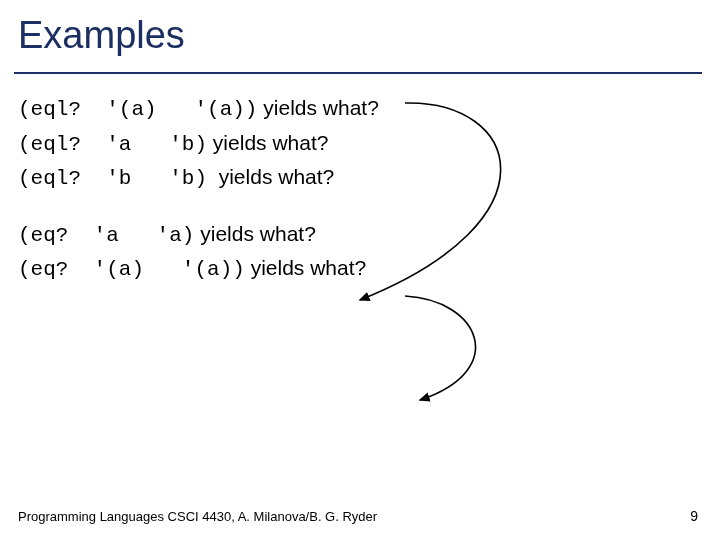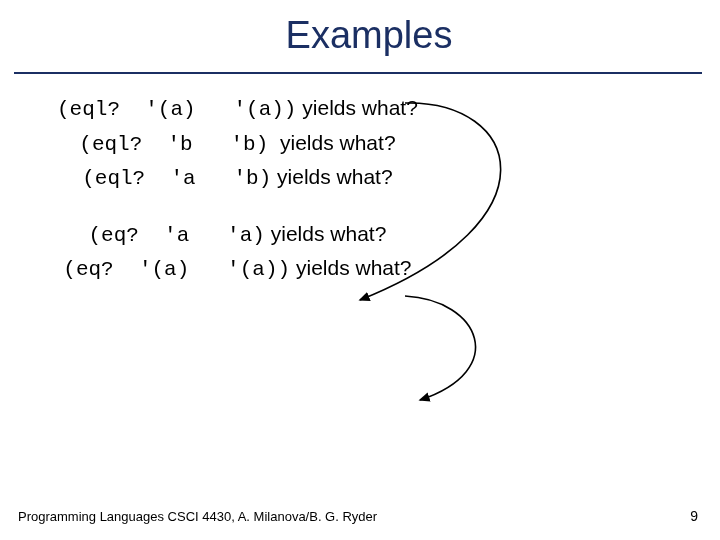--- a/index.html
+++ b/index.html
@@ -10,21 +10,20 @@
     background: #ffffff;
     font-family: Arial, Helvetica, sans-serif;
     position: relative;
     overflow: hidden;
   }
   .slide {
     width: 720px;
     height: 540px;
     position: relative;
     box-sizing: border-box;
-    text-align: center;
   }
   .title {
     font-size: 38px;
     color: #1b2f63;
     padding: 14px 0 4px 18px;
     font-weight: normal;
   }
   .rule {
     position: absolute;
     left: 14px;
@@ -37,21 +36,20 @@
     position: absolute;
     left: 18px;
     top: 92px;
     font-size: 21px;
     line-height: 1.55;
     color: #000;
   }
   .row {
     white-space: pre;
     font-family: Arial, Helvetica, sans-serif;
-    margin-left: 39px;
   }
   .code {
     font-family: "Courier New", Courier, monospace;
     font-size: 21px;
   }
   .yield {
     font-family: Arial, Helvetica, sans-serif;
     font-size: 21px;
   }
   .gap {
@@ -84,22 +82,22 @@
 <body>
 
 <div class="slide">
 
   <div class="title">Examples</div>
   <div class="rule"></div>
 
   <div class="content">
 
     <div class="row"><span class="code">(eql?  '(a)   '(a))</span><span class="yield"> yields what?</span></div>
+    <div class="row"><span class="code">(eql?  'a   'b)</span><span class="yield"> yields what?</span></div>
     <div class="row"><span class="code">(eql?  'b   'b)</span><span class="yield">  yields what?</span></div>
-    <div class="row"><span class="code">(eql?  'a   'b)</span><span class="yield"> yields what?</span></div>
 
     <div class="gap"></div>
 
     <div class="row"><span class="code">(eq?  'a   'a)</span><span class="yield"> yields what?</span></div>
     <div class="row"><span class="code">(eq?  '(a)   '(a))</span><span class="yield"> yields what?</span></div>
 
   </div>
 
   <div class="footer">Programming Languages CSCI 4430, A. Milanova/B. G.  Ryder</div>
   <div class="pagenum">9</div>

